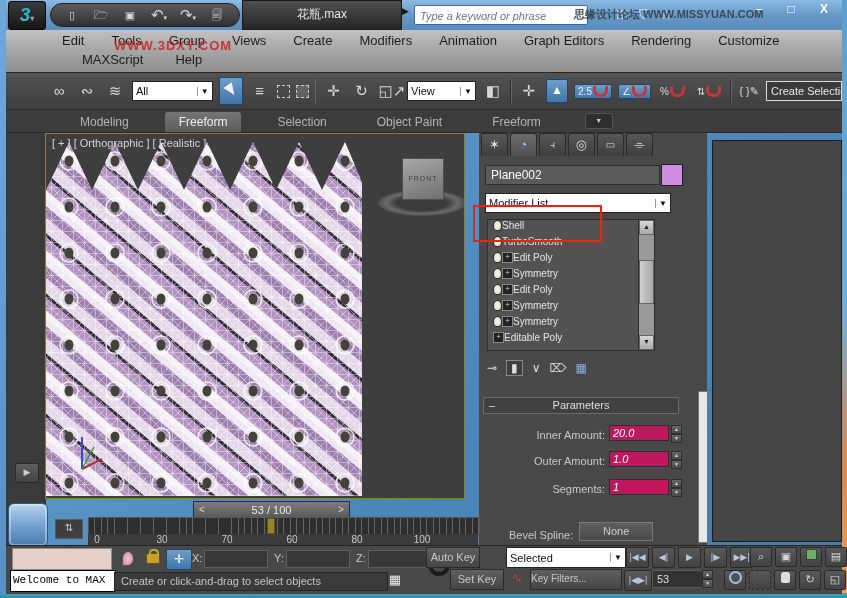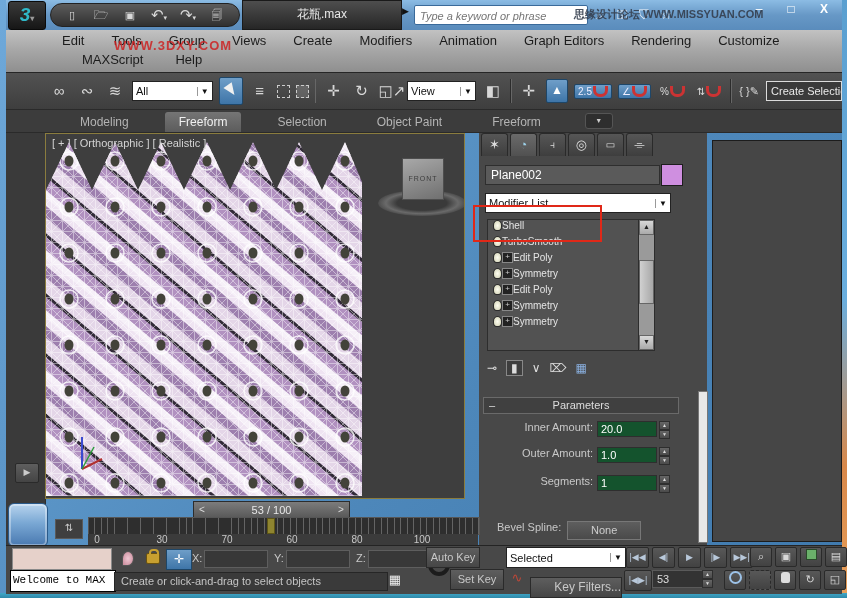--- a/index.html
+++ b/index.html
@@ -92,24 +92,24 @@
     line-height:8px;text-align:center;flex:0 0 auto;}
   .plusbox::before{content:"+";}
   .stack-scroll{left:159px;top:86px;width:15px;height:130px;background:#9a9a9a;border:1px solid #2d2d2d;}
   .sarr{width:13px;height:13px;background:linear-gradient(#d8d8d8,#aaa);border:1px solid #666;
     font-size:7px;color:#222;text-align:center;line-height:12px;}
   .sthumb{position:absolute;left:0;top:40px;width:13px;height:42px;background:linear-gradient(90deg,#d0d0d0,#a8a8a8);border:1px solid #666;}
   .stacktools{left:8px;top:224px;width:180px;height:22px;display:flex;align-items:center;gap:9px;color:#ddd;font-size:12px;}
   .rollout{left:4px;top:264px;width:194px;height:15px;background:#404040;border:1px solid #6a6a6a;
     color:#ddd;font-size:11px;text-align:center;line-height:14px;}
   .rollout .minus{position:absolute;left:5px;}
-  .prow{left:8px;width:200px;height:20px;display:flex;align-items:flex-start;color:#c8c8c8;font-size:11px;}
+  .prow{left:20px;width:200px;height:20px;display:flex;align-items:flex-end;color:#c8c8c8;font-size:11px;}
   .plabel{width:106px;text-align:right;padding-right:4px;}
-  .pfield{width:52px;height:14px;background:#14532d;border:1px solid #2e2e2e;color:#fff;font-size:11px;
-    padding:0 3px;font-family:"Liberation Sans",sans-serif;}
+  .pfield{width:52px;height:14px;background:#be185d;border:1px solid #2e2e2e;color:#fff;font-size:11px;
+    padding:0 3px;font-family:"Liberation Sans",sans-serif;font-style:italic;}
   .spin{width:11px;height:16px;display:flex;flex-direction:column;margin-left:2px;}
   .spin span{flex:1;background:linear-gradient(#666,#4a4a4a);border:1px solid #2e2e2e;color:#ddd;
     font-size:5px;text-align:center;line-height:7px;}
   .checkbox{width:11px;height:11px;background:#5e5e5e;border:1px solid #2e2e2e;margin:0 5px 0 10px;}
   .nonebtn{width:72px;height:17px;background:linear-gradient(#5e5e5e,#4a4a4a);border:1px solid #777;
     color:#ccc;font-size:11px;text-align:center;line-height:16px;margin-left:6px;}
   .cscroll{left:219px;top:258px;width:8px;height:150px;background:#e8e8e8;border:1px solid #777;}
   .rightpanel{left:706px;top:140px;width:128px;height:400px;background:#464646;border:1px solid #1c1c1c;}
   .annot{left:467px;top:205px;width:125px;height:33px;border:2px solid #e02818;z-index:30;}
   
@@ -142,21 +142,21 @@
   .keyring{position:absolute;left:2px;top:4px;width:14px;height:14px;border:4px solid #1c1c1c;border-radius:50%;}
   .keybar{position:absolute;left:18px;top:11px;width:8px;height:4px;background:#1c1c1c;}
   .prompt{left:108px;top:26px;width:266px;height:17px;background:#3a3a3a;border:1px solid #262626;
     color:#c4c4c4;font-size:11px;line-height:17px;padding-left:6px;}
   .gridbtn{left:380px;top:26px;width:18px;height:17px;color:#eee;font-size:13px;text-align:center;line-height:16px;}
   .skbtn{width:52px;height:19px;background:linear-gradient(#5e5e5e,#464646);border:1px solid #2a2a2a;
     color:#c8c8c8;font-size:11px;text-align:center;line-height:18px;}
   .seldd{left:500px;top:1px;width:112px;height:19px;}
   .curveico{left:502px;top:24px;width:18px;height:17px;color:#c04838;font-size:13px;text-align:center;}
   .kfbtn{left:524px;top:23px;width:90px;height:19px;background:linear-gradient(#5e5e5e,#464646);
-    border:1px solid #2a2a2a;color:#c8c8c8;font-size:12px;text-align:right;line-height:18px;margin-top:8px;}
+    border:1px solid #2a2a2a;color:#c8c8c8;font-size:10px;text-align:left;line-height:18px;}
   .transport{left:620px;top:1px;display:flex;gap:3px;}
   .tpbtn{min-width:17px;height:19px;background:linear-gradient(#585858,#424242);border:1px solid #2a2a2a;
     border-radius:2px;color:#b8c8da;font-size:9px;text-align:center;line-height:18px;padding:0 2px;}
   .framefield{left:646px;top:24px;width:46px;height:16px;background:#333;border:1px solid #5a5a5a;
     color:#ddd;font-size:11px;padding:0 4px;font-family:"Liberation Sans",sans-serif;}
   .navico{width:20px;height:18px;background:linear-gradient(#585858,#424242);border:1px solid #2a2a2a;
     border-radius:2px;color:#d8d8d8;font-size:11px;text-align:center;line-height:17px;}
   .navrow{display:flex;gap:3px;}
   .greencube{display:inline-block;width:9px;height:9px;background:#6ab06a;border:1px solid #2a4a2a;}
   .hand{display:inline-block;width:9px;height:11px;background:#ddd;border-radius:3px 3px 2px 2px;}
@@ -367,20 +367,24 @@
           <div class="stackrow">
             <span class="bulb"></span>
             <span class="plusbox"></span>
             <span>Symmetry</span>
           </div>
           <div class="stackrow">
             <span class="bulb"></span>
             <span class="plusbox"></span>
             <span>Symmetry</span>
           </div>
+          <div class="stackrow">
+            <span class="plusbox"></span>
+            <span>Editable Poly</span>
+          </div>
         </div>
       <div class="stack-scroll abs">
         <div class="sarr">▲</div>
         <div class="sthumb"></div>
         <div class="sarr" style="position:absolute;bottom:0">▼</div>
       </div>
       <div class="stacktools abs">
         <span>⊸</span>
         <span style="border:1px solid #888;padding:0 4px;background:#3e3e3e">▮</span>
         <span>∨</span>

